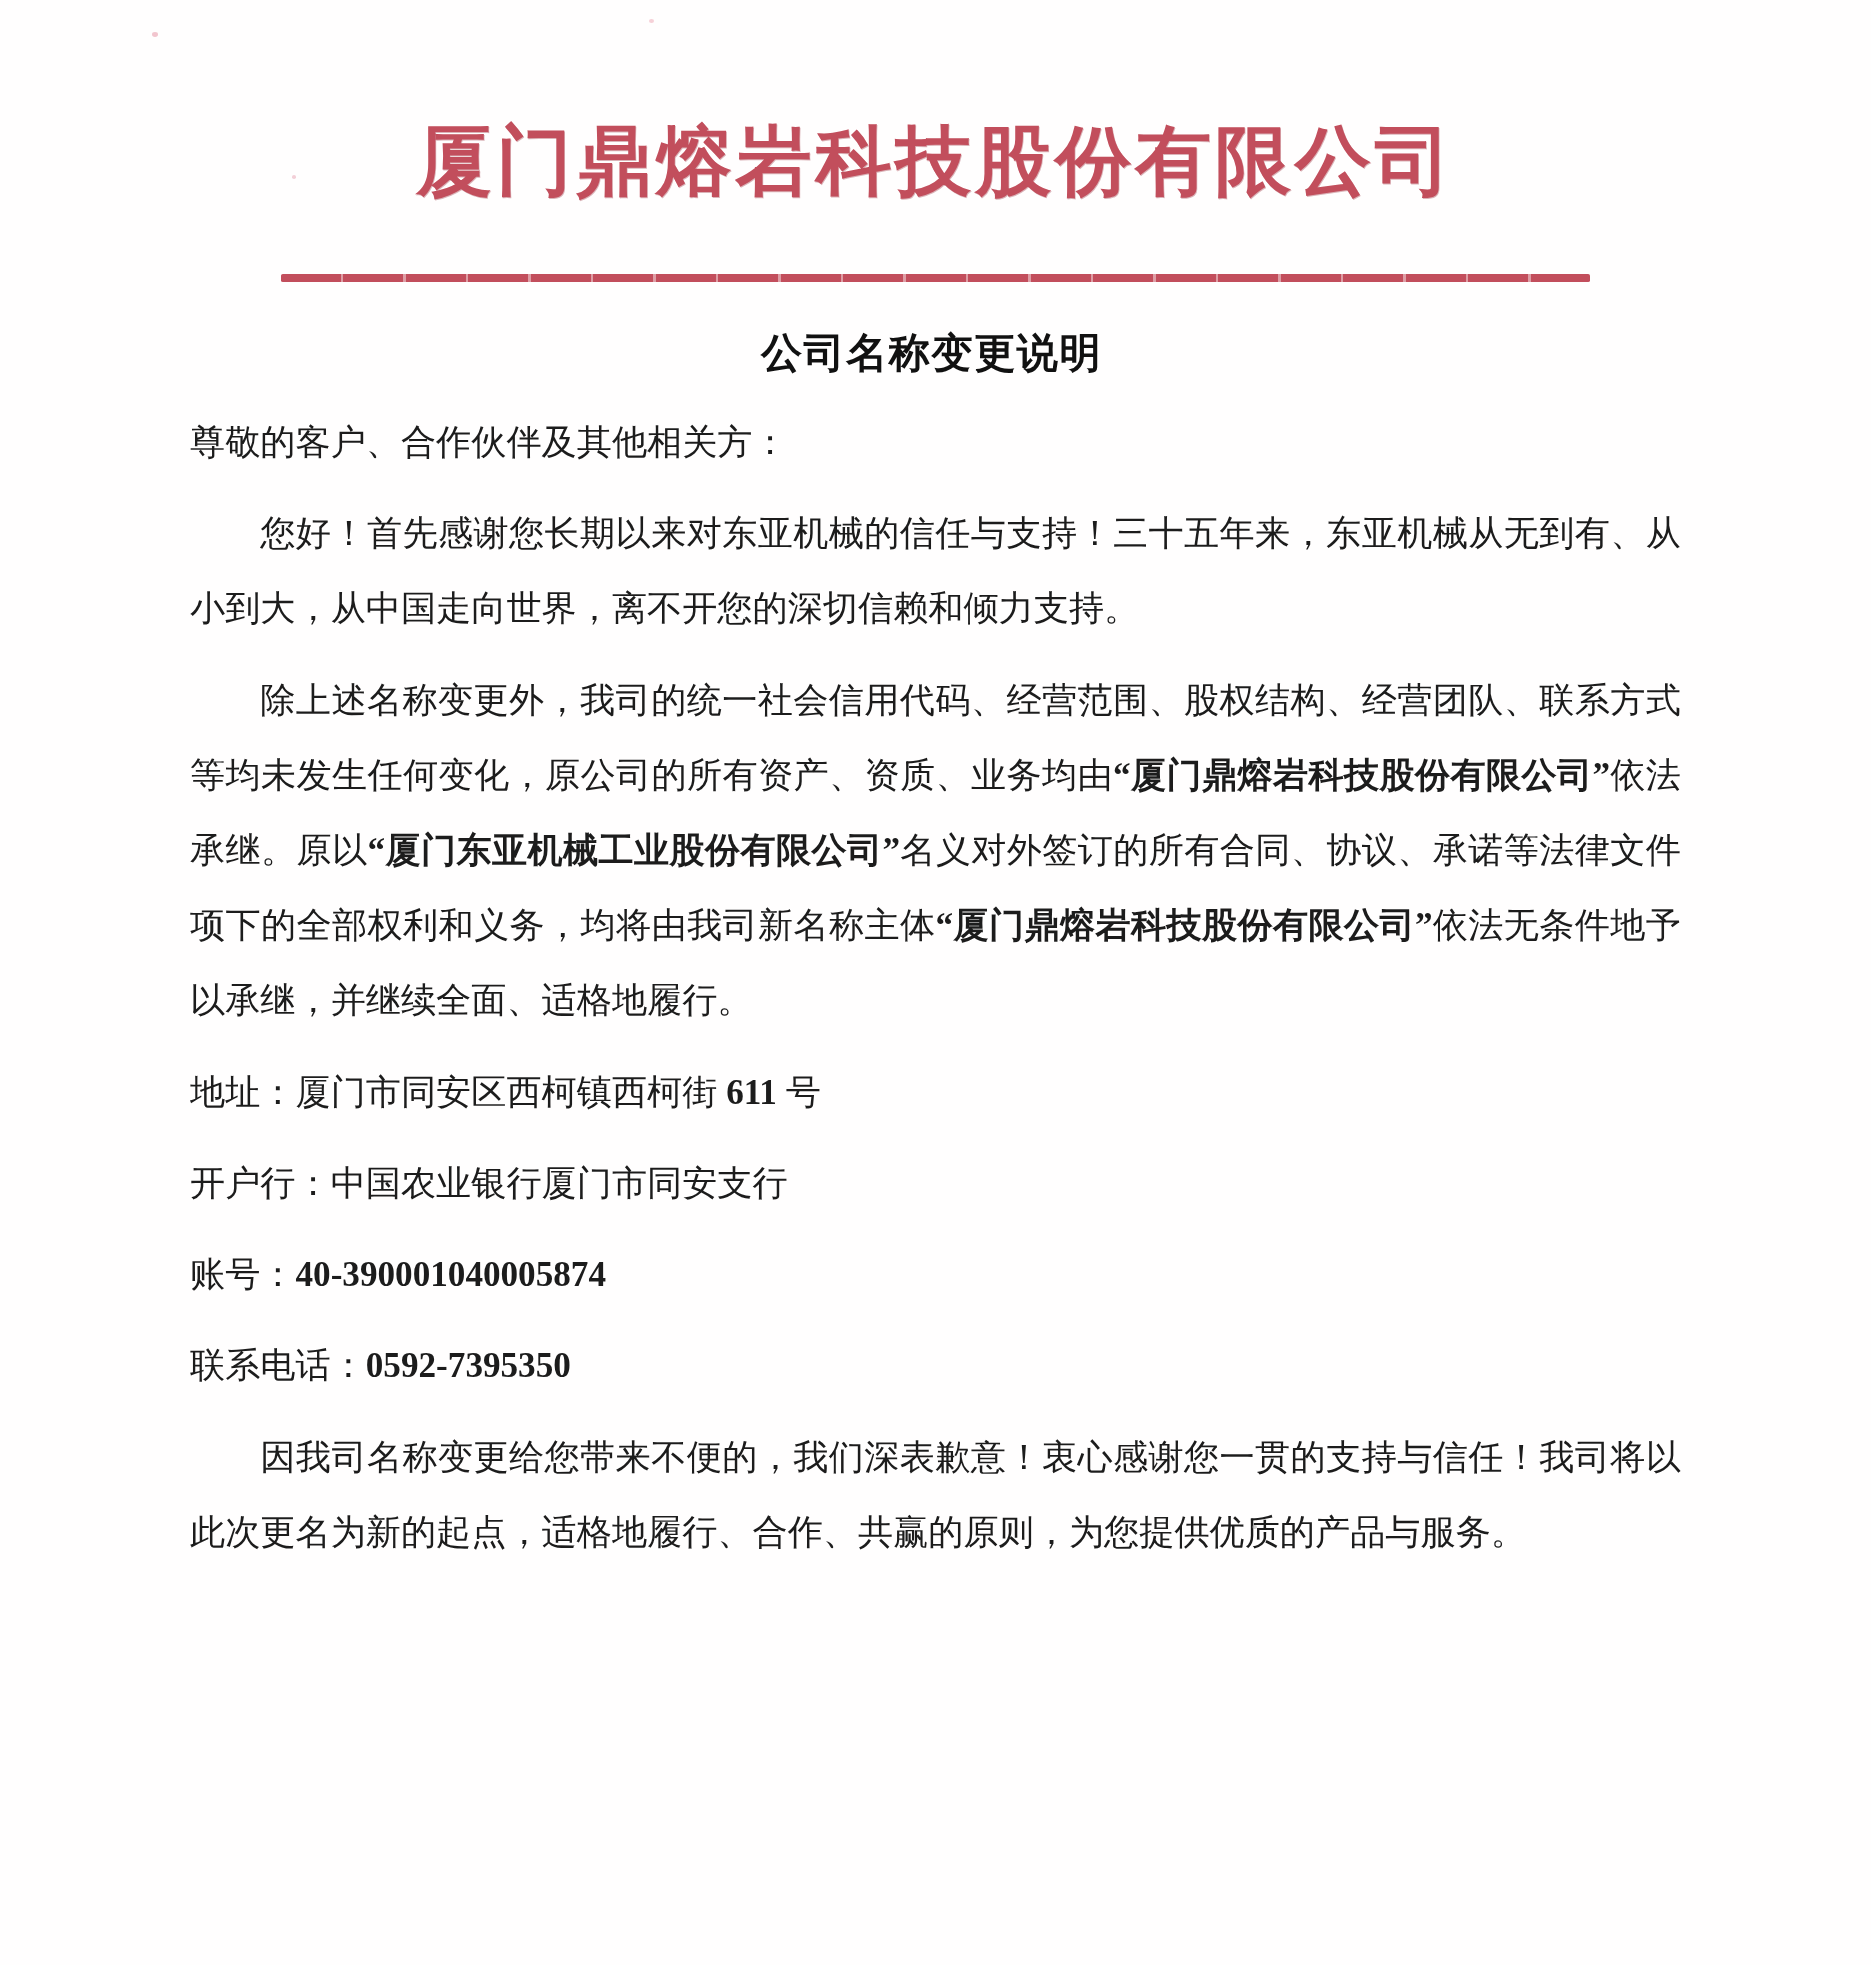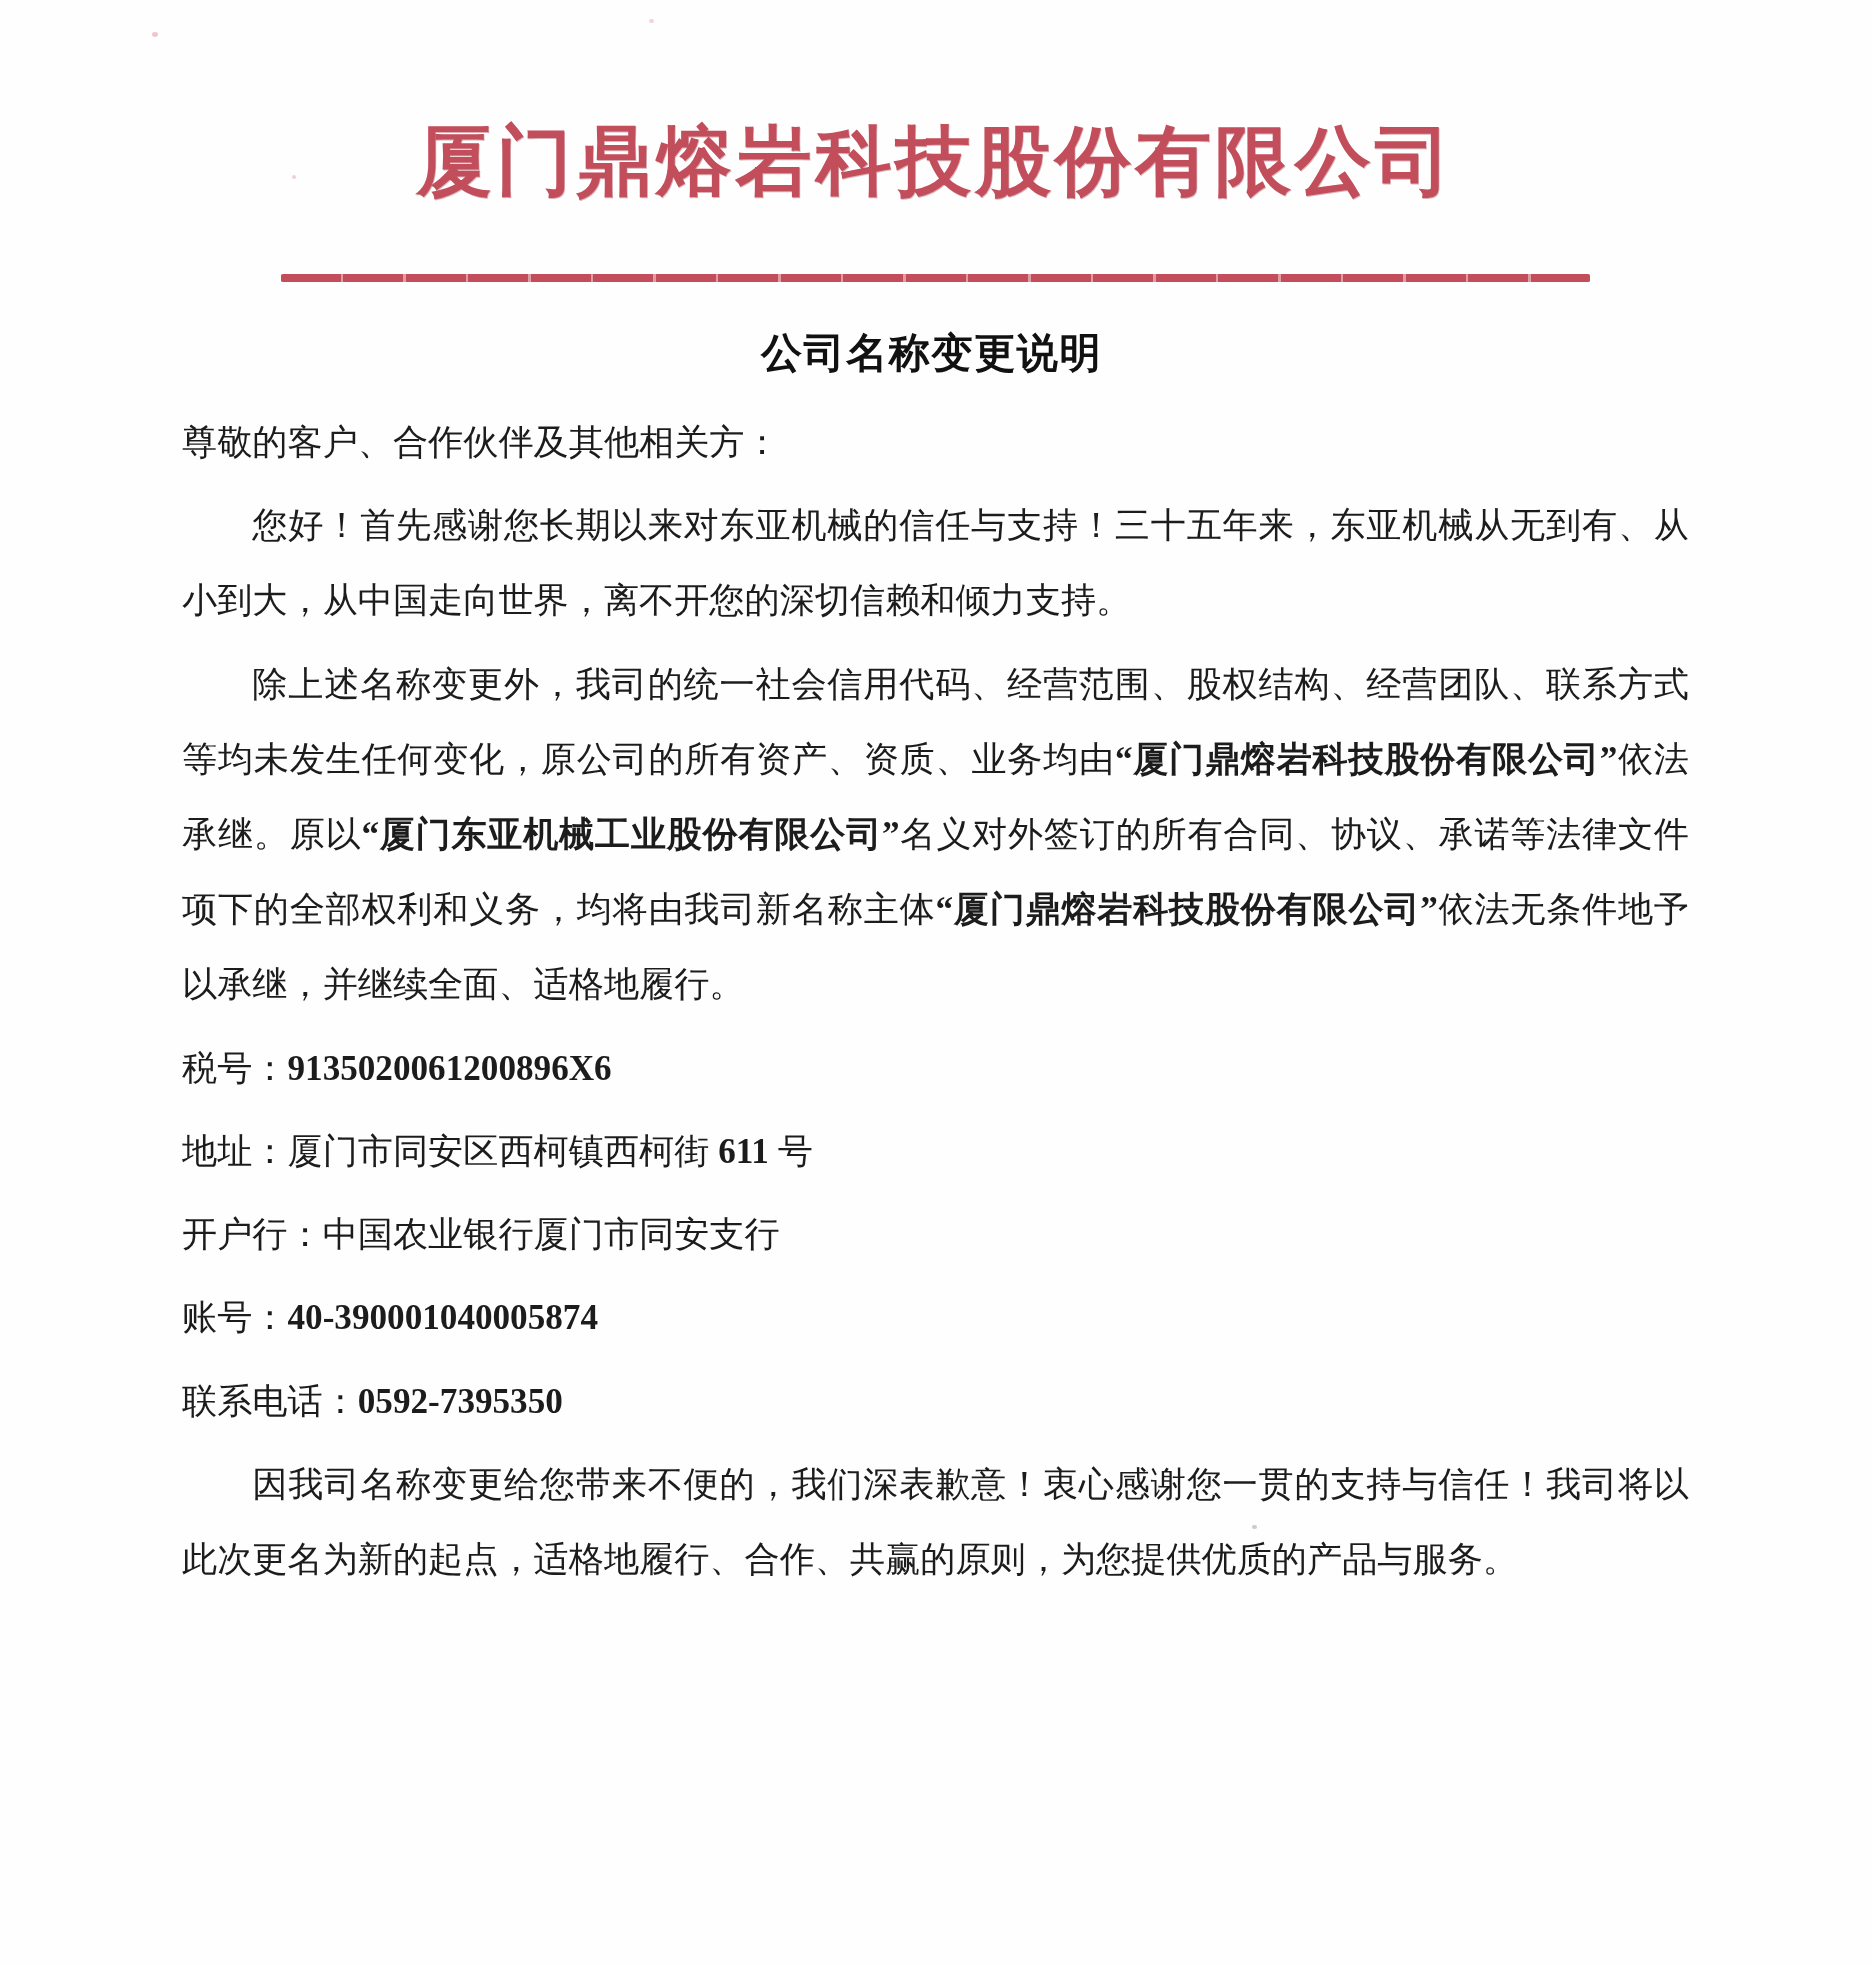--- a/index.html
+++ b/index.html
@@ -48,21 +48,21 @@
     letter-spacing:0.08vw;
     color:#111;
   }
   
   .letter-body{
     margin-top:1.3vw;
     padding:0 9.3%;
     font-size:1.88vw;
     line-height:4.02vw;
   }
-  .letter-body p{margin:8px;}
+  .letter-body p{margin:16px;}
   .letter-body p.indent{text-indent:2em;}
   .letter-body p.just{text-align:justify;}
   .letter-body b{font-weight:700;}
   
   .speck{position:absolute;border-radius:50%;}
   .speck.s1{left:8.1vw;  top:1.7vw;   width:0.32vw;height:0.26vw;background:#eba6b4;opacity:.65;}
   .speck.s2{left:34.7vw; top:1.0vw;   width:0.26vw;height:0.22vw;background:#f0b2be;opacity:.6;}
   .speck.s3{left:15.6vw; top:9.35vw;  width:0.22vw;height:0.2vw; background:#e9aab8;opacity:.55;}
   .speck.s4{left:66.9vw; top:81.5vw;  width:0.26vw;height:0.22vw;background:#9a9a9a;opacity:.5;}
 </style>
@@ -74,21 +74,20 @@
   <h1 class="letterhead-title">厦门鼎熔岩科技股份有限公司</h1>
 
   <div class="letterhead-divider"></div>
 
   <h2 class="doc-title">公司名称变更说明</h2>
 
   <div class="letter-body">
       <p class=""><span>尊敬的客户、合作伙伴及其他相关方：</span></p>
       <p class="indent just"><span>您好！首先感谢您长期以来对东亚机械的信任与支持！三十五年来，东亚机械从无到有、从小到大，从中国走向世界，离不开您的深切信赖和倾力支持。</span></p>
       <p class="indent just"><span>除上述名称变更外，我司的统一社会信用代码、经营范围、股权结构、经营团队、联系方式等均未发生任何变化，原公司的所有资产、资质、业务均由</span><b>“厦门鼎熔岩科技股份有限公司”</b><span>依法承继。原以</span><b>“厦门东亚机械工业股份有限公司”</b><span>名义对外签订的所有合同、协议、承诺等法律文件项下的全部权利和义务，均将由我司新名称主体</span><b>“厦门鼎熔岩科技股份有限公司”</b><span>依法无条件地予以承继，并继续全面、适格地履行。</span></p>
-      <p class=""><span>税号：</span><b>9135020061200896X6</b></p>
       <p class=""><span>地址：厦门市同安区西柯镇西柯街 </span><b>611</b><span> 号</span></p>
       <p class=""><span>开户行：中国农业银行厦门市同安支行</span></p>
       <p class=""><span>账号：</span><b>40-390001040005874</b></p>
       <p class=""><span>联系电话：</span><b>0592-7395350</b></p>
       <p class="indent just"><span>因我司名称变更给您带来不便的，我们深表歉意！衷心感谢您一贯的支持与信任！我司将以此次更名为新的起点，适格地履行、合作、共赢的原则，为您提供优质的产品与服务。</span></p>
     </div>
 
   <span class="speck s1"></span>
   <span class="speck s2"></span>
   <span class="speck s3"></span>

